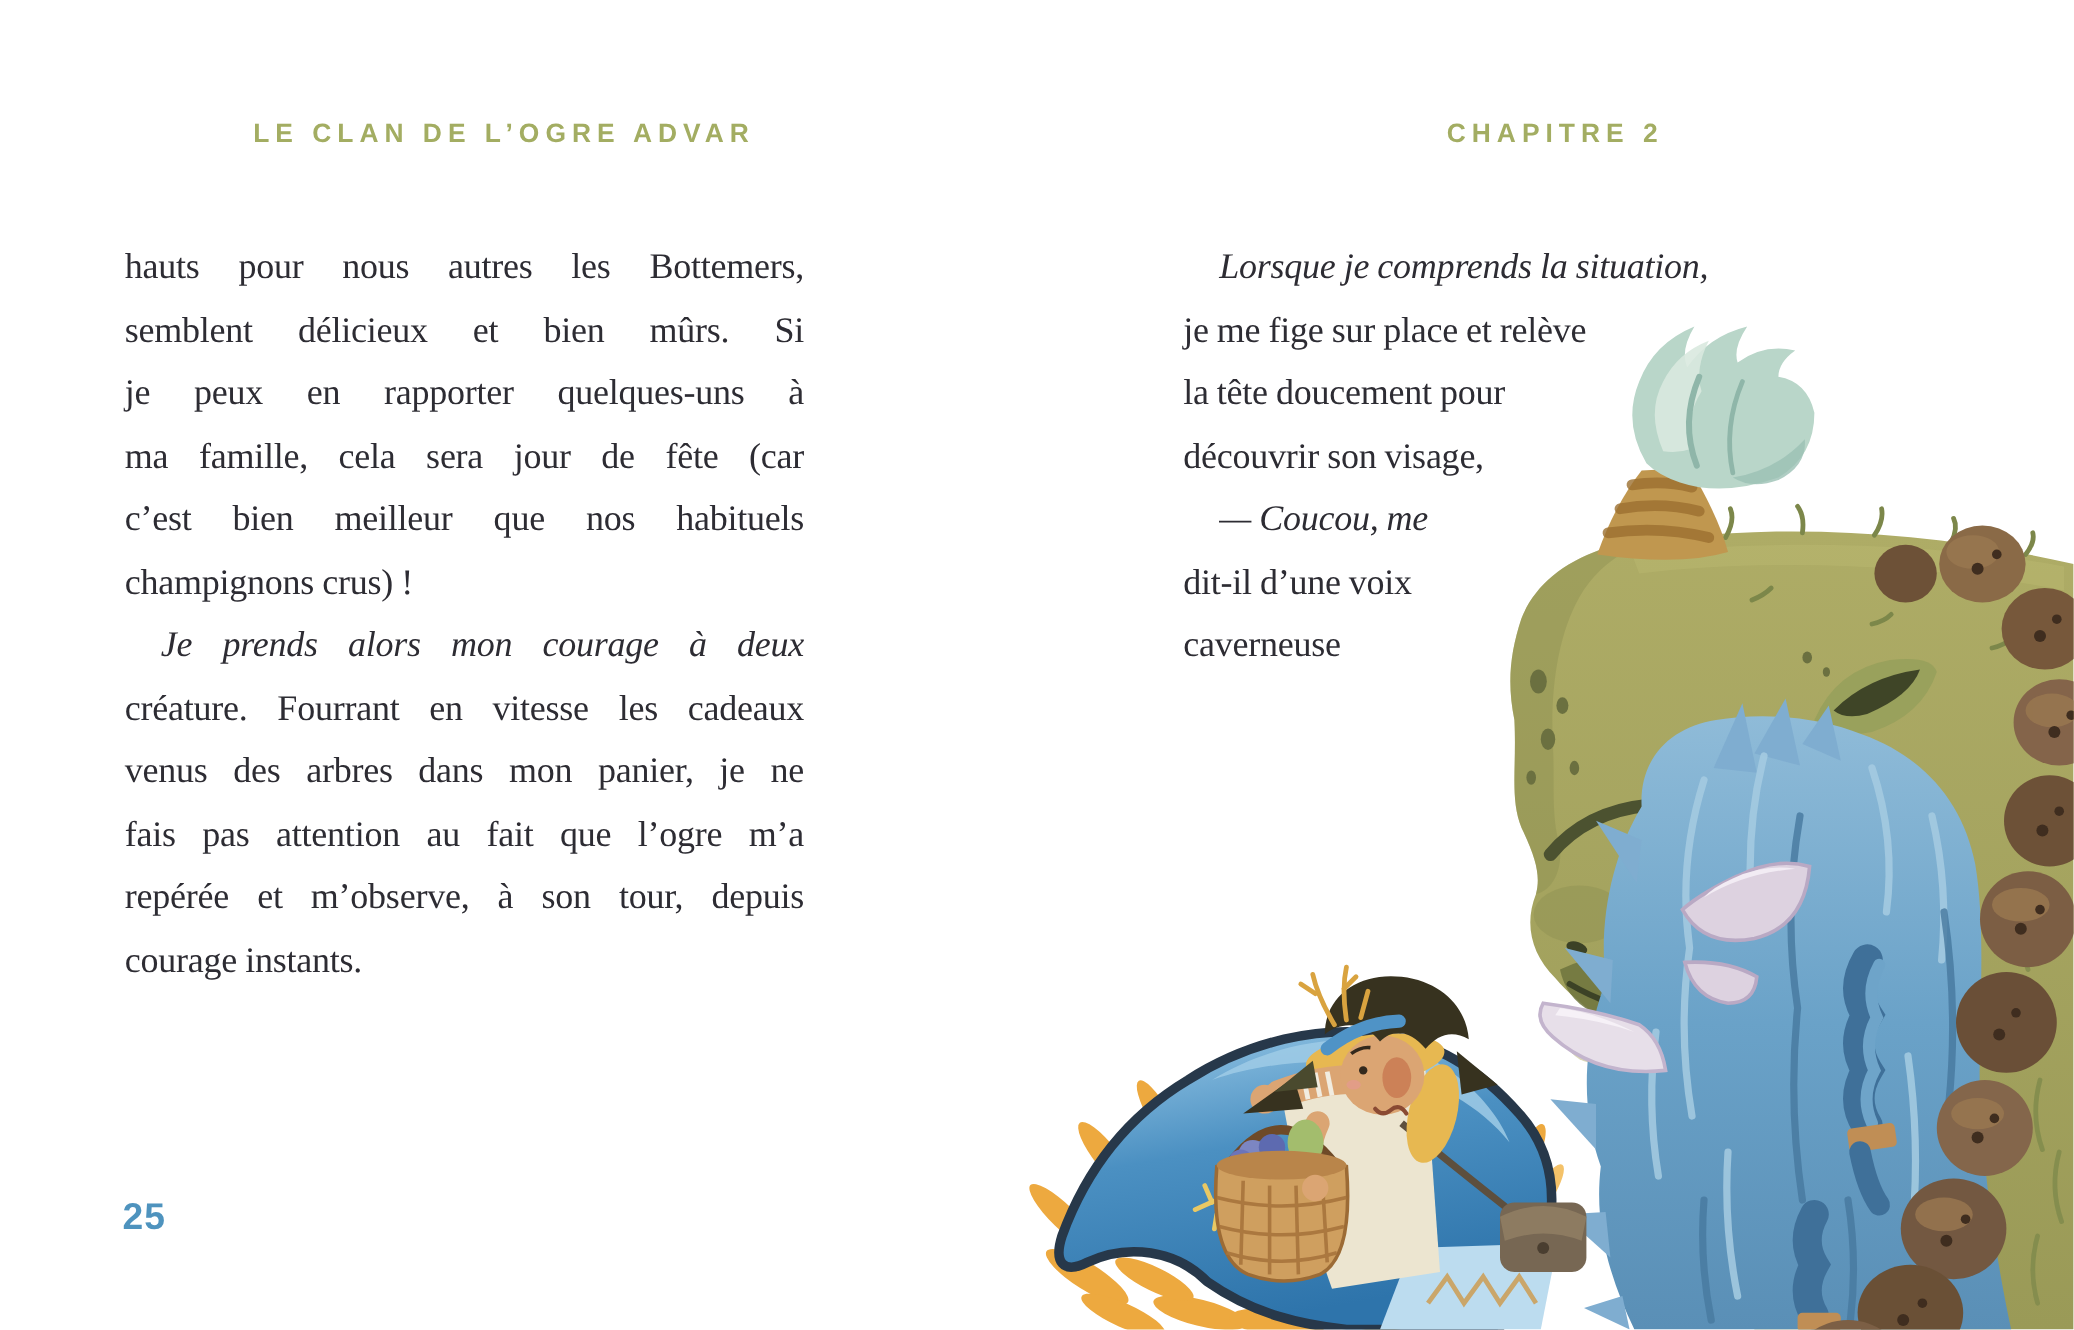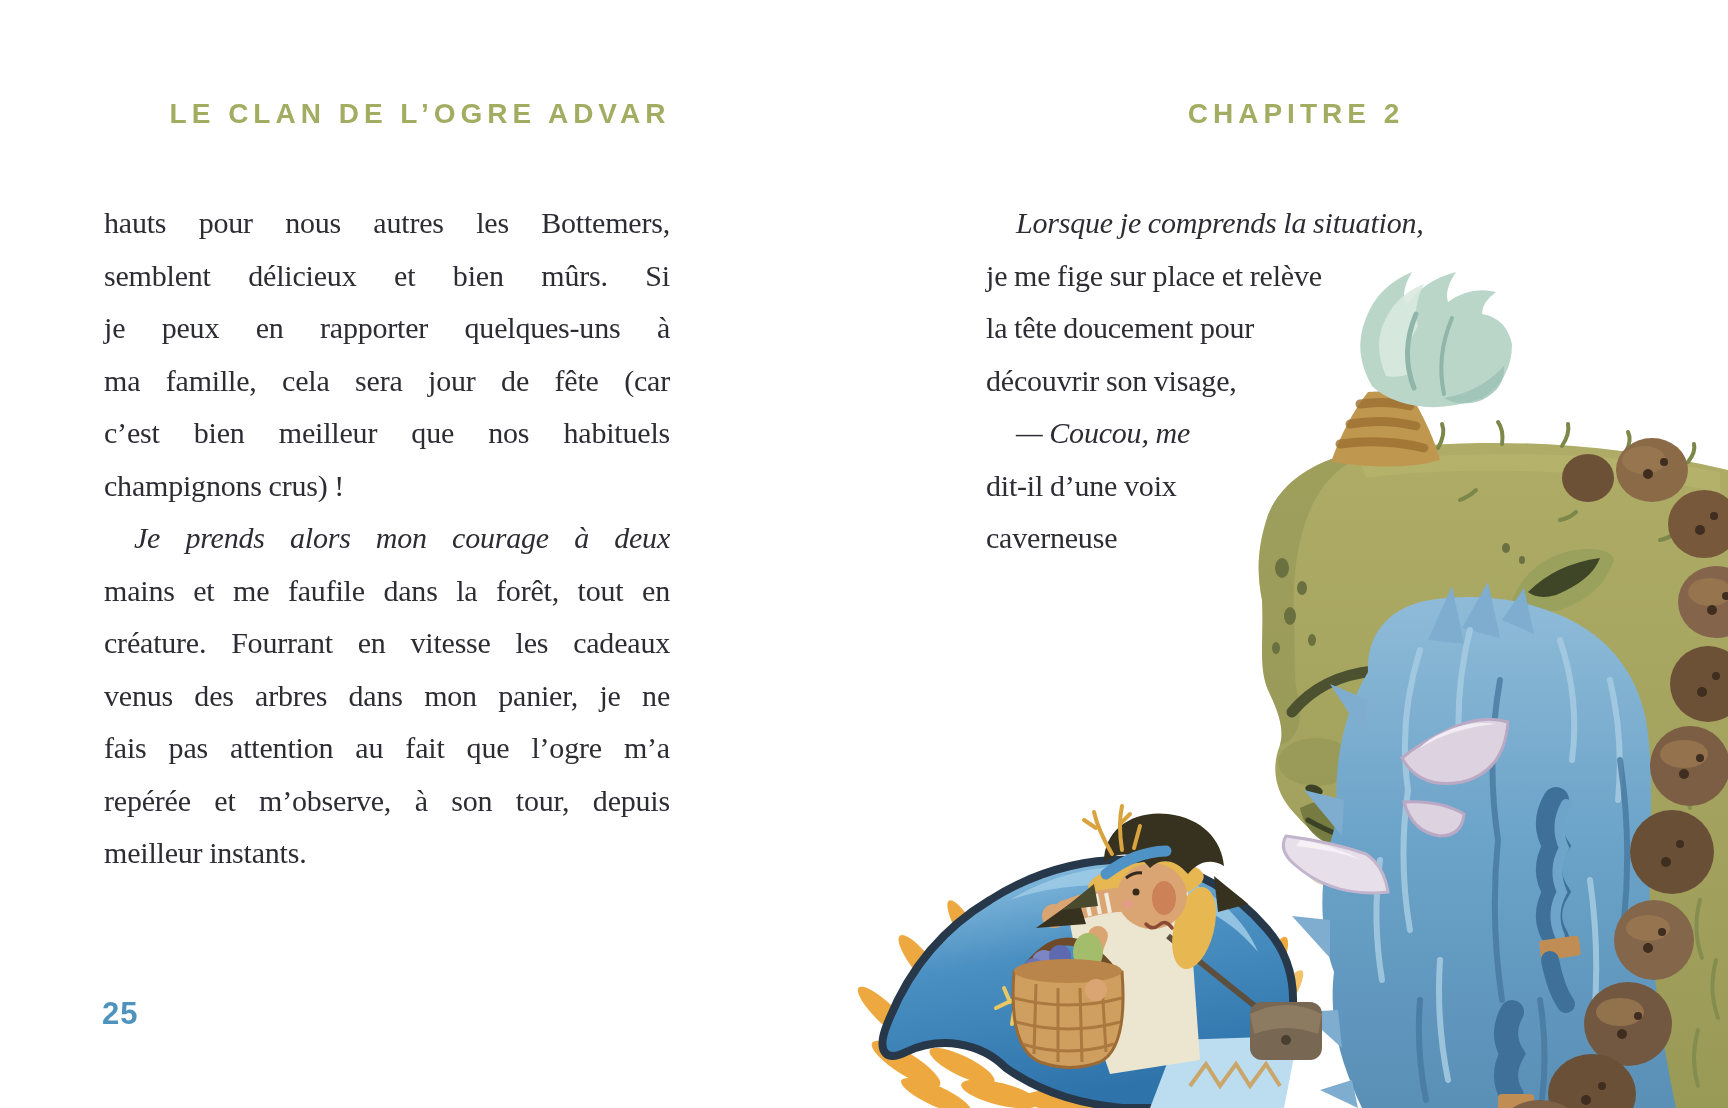--- a/index.html
+++ b/index.html
@@ -2,21 +2,21 @@
 <html style="--header_olive: #a3ad62; --body_text: #2d2c33; --page_number_blue: #4e93be; --ogre_skin: #a6a55f; --ogre_skin_shadow: #8e9152; --ogre_fur_blue: #6aa2c8; --horn_gold: #c0974f; --hair_tuft: #b9d6c9; --bead_brown: #7a5c3e; --tusk_white: #ddd2e0; --cape_blue: #3b82b8; --leaf_gold: #eda93f; --basket_tan: #cf9f5f;"><head>
 <meta charset="utf-8">
 <style>
   html,body{margin:0;padding:0;}
   body{
     width:1728px;height:1108px;position:relative;background:#ffffff;overflow:hidden;
     font-family:"Liberation Serif", serif;
   }
   .chap-header{
     position:absolute;top:98px;width:632px;text-align:center;
-    font-family:"Liberation Sans", sans-serif;font-weight:700;font-size:28px;
+    font-family:"Liberation Sans", sans-serif;font-weight:700;font-size:22px;
     letter-spacing:5px;color:var(--header_olive,#a3ad62);
   }
   #header-left{left:104px;}
   #header-right{left:980px;}
   .bodytext{
     position:absolute;top:197px;font-size:30px;line-height:52.5px;
     letter-spacing:-0.2px;word-spacing:-0.5px;color:var(--body_text,#2d2c33);
   }
   #body-left{left:104px;width:566px;}
   #body-right{left:986px;width:480px;}
@@ -409,26 +409,25 @@
 <div class="chap-header textlayer" id="header-right">CHAPITRE 2</div>
 
 <div class="bodytext textlayer" id="body-left">
     <div class="line j">hauts pour nous autres les Bottemers,</div>
     <div class="line j">semblent délicieux et bien mûrs. Si</div>
     <div class="line j">je peux en rapporter quelques-uns à</div>
     <div class="line j">ma famille, cela sera jour de fête (car</div>
     <div class="line j">c’est bien meilleur que nos habituels</div>
     <div class="line">champignons crus) !</div>
     <div class="line j ind">Je prends alors mon courage à deux</div>
-    <div class="line j">mains et me faufile dans la forêt, tout en</div>
     <div class="line j">créature. Fourrant en vitesse les cadeaux</div>
     <div class="line j">venus des arbres dans mon panier, je ne</div>
     <div class="line j">fais pas attention au fait que l’ogre m’a</div>
     <div class="line j">repérée et m’observe, à son tour, depuis</div>
-    <div class="line">meilleur instants.</div>
+    <div class="line">courage instants.</div>
   </div>
 
 <div class="bodytext textlayer" id="body-right">
     <div class="line ind">Lorsque je comprends la situation,</div>
     <div class="line">je me fige sur place et relève</div>
     <div class="line">la tête doucement pour</div>
     <div class="line">découvrir son visage,</div>
     <div class="line ind">— Coucou, me</div>
     <div class="line">dit-il d’une voix</div>
     <div class="line">caverneuse</div>

